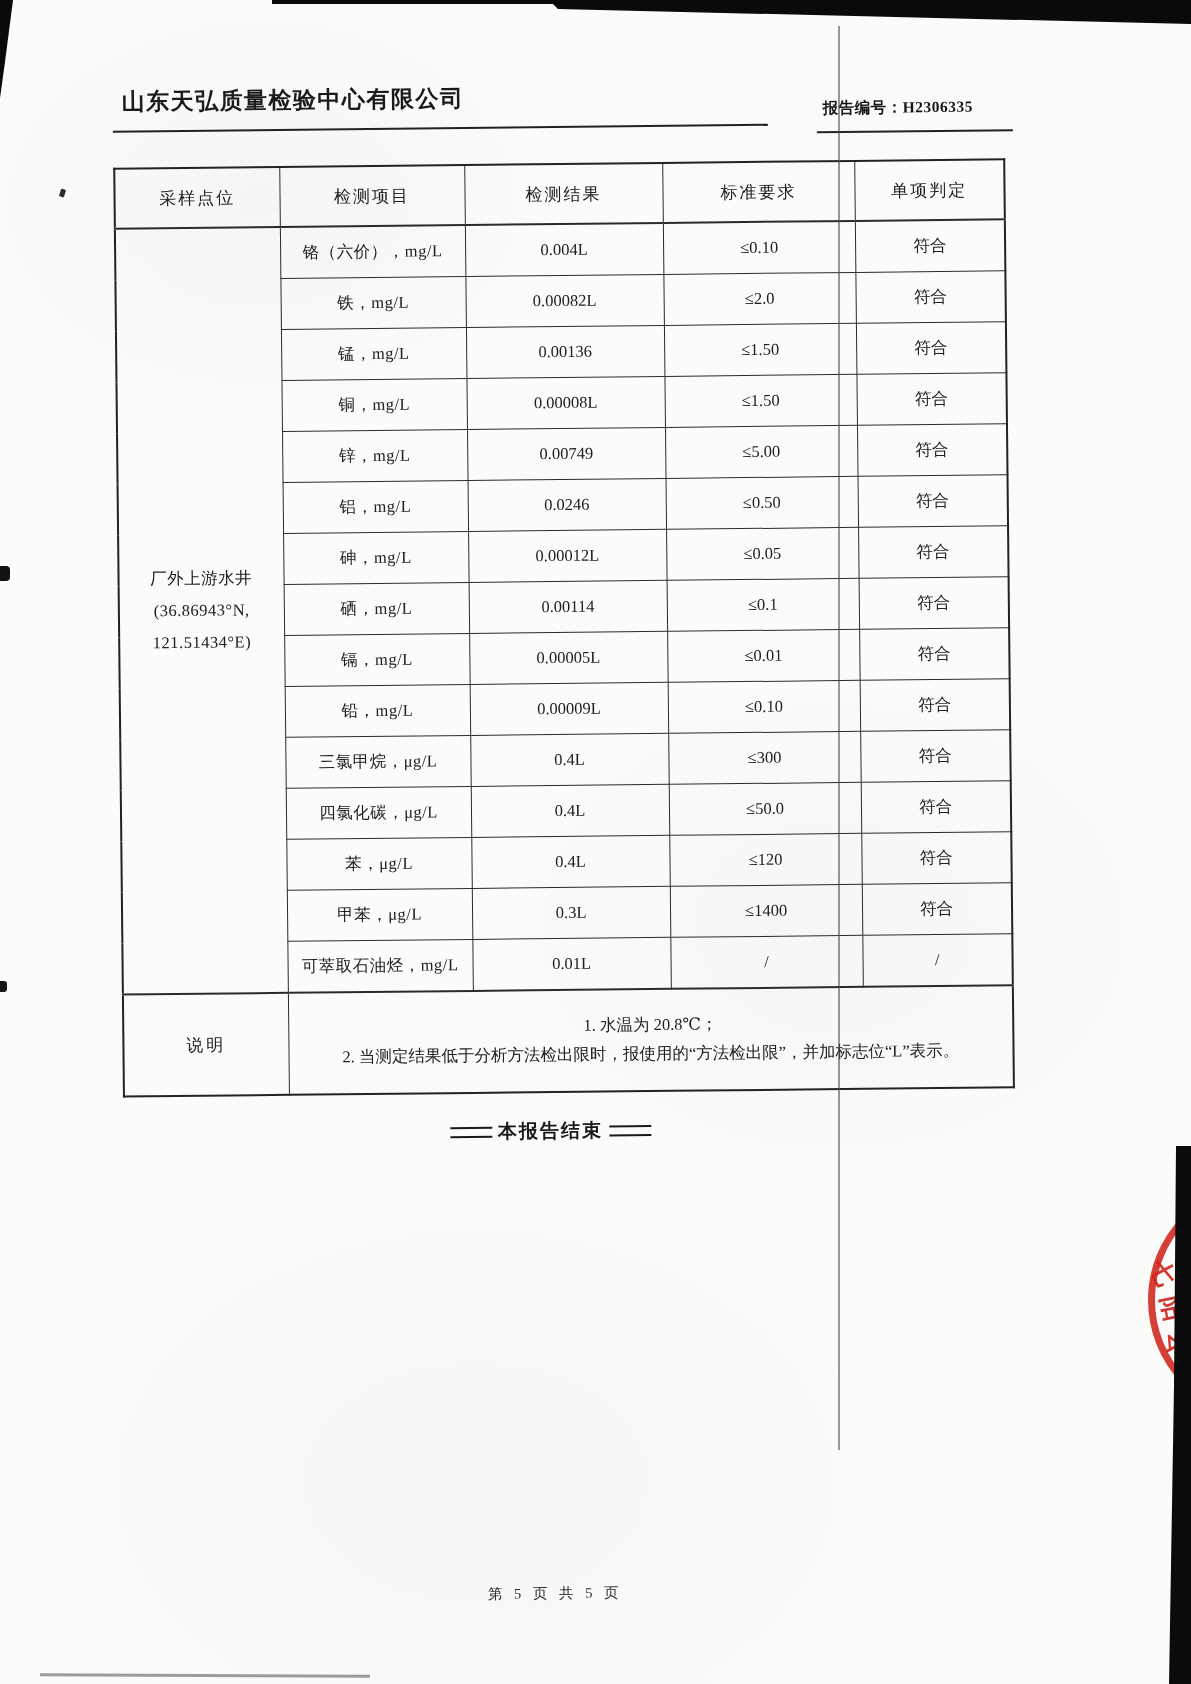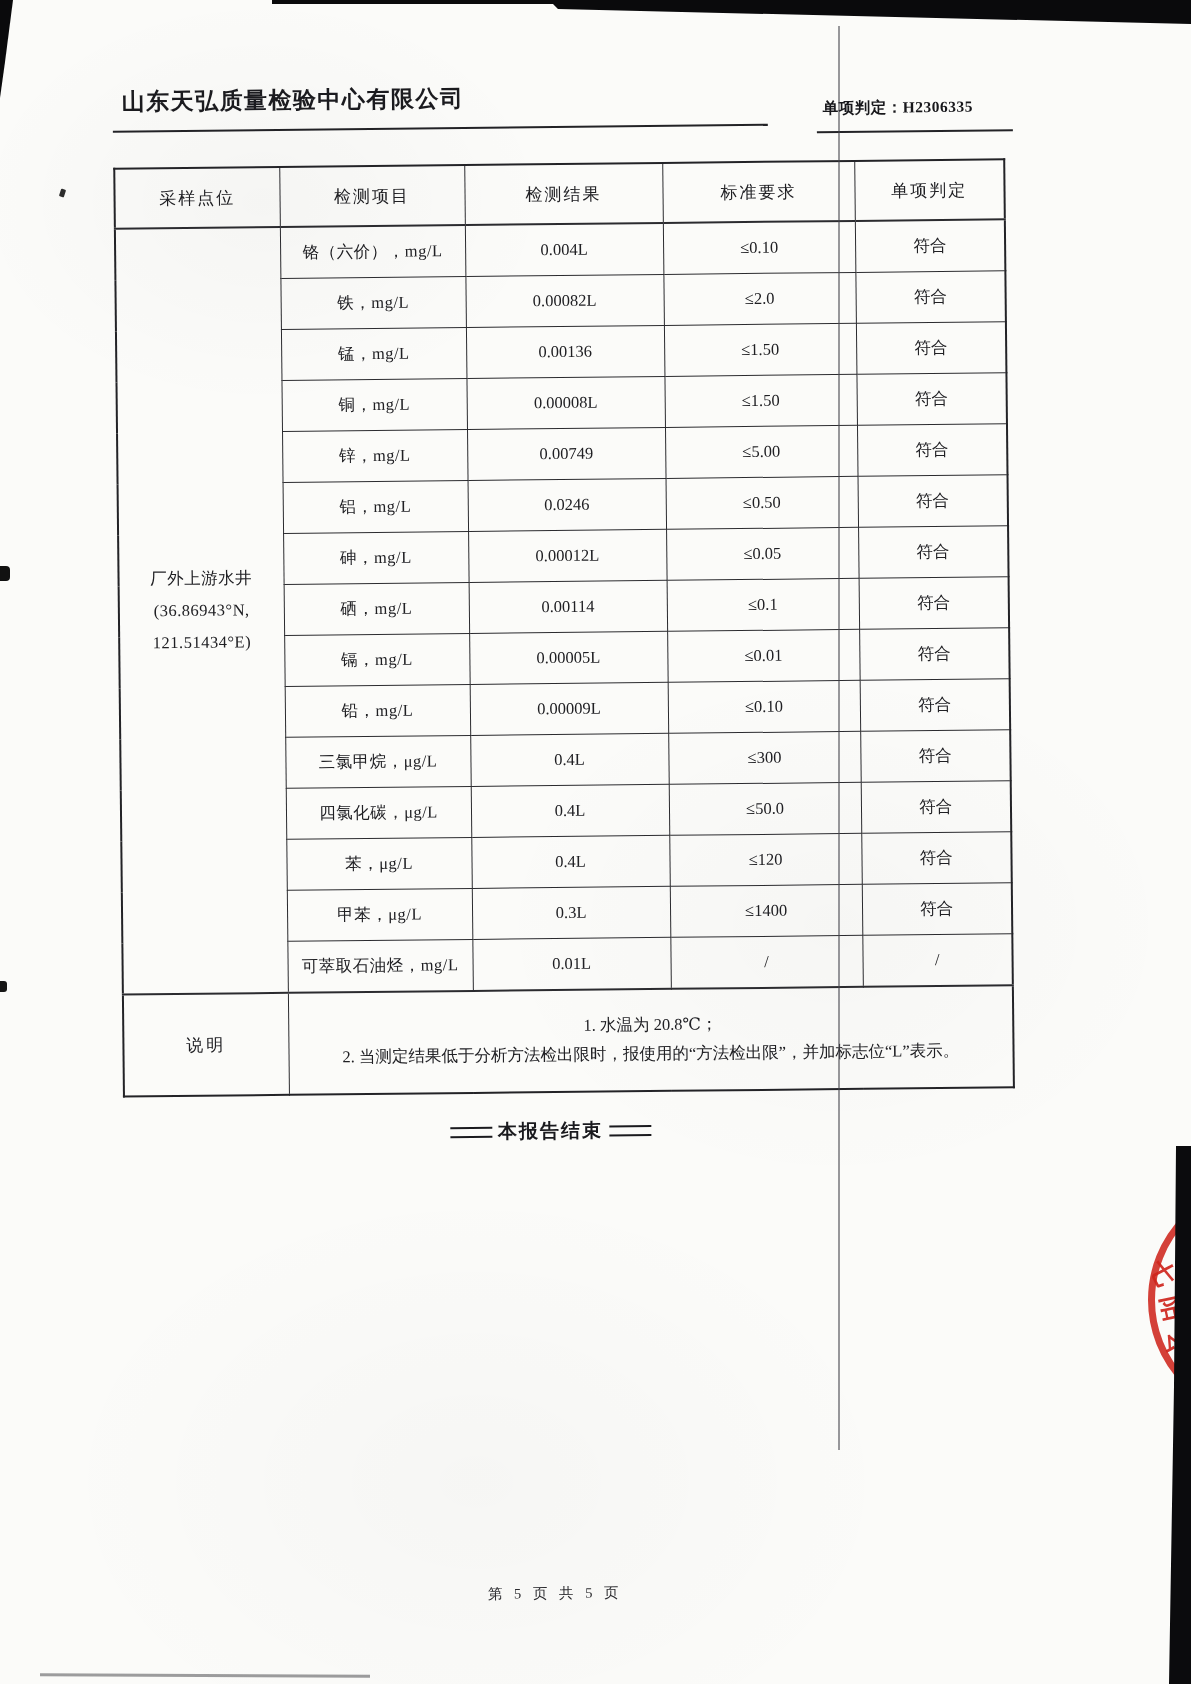--- a/index.html
+++ b/index.html
@@ -121,21 +121,21 @@
 <body>
 
 <div class="page">
 
   <div class="content">
 
     <div class="company">山东天弘质量检验中心有限公司</div>
     <div class="company-underline"></div>
 
     <div class="report-no">
-      <span>单项判定：</span><span>H2306335</span>
+      <span>报告编号：</span><span>H2306335</span>
     </div>
     <div class="report-no-underline"></div>
 
     <table class="report">
       <colgroup>
         <col style="width:165px">
           <col style="width:185px">
           <col style="width:198px">
           <col style="width:192px">
           <col style="width:150px">

